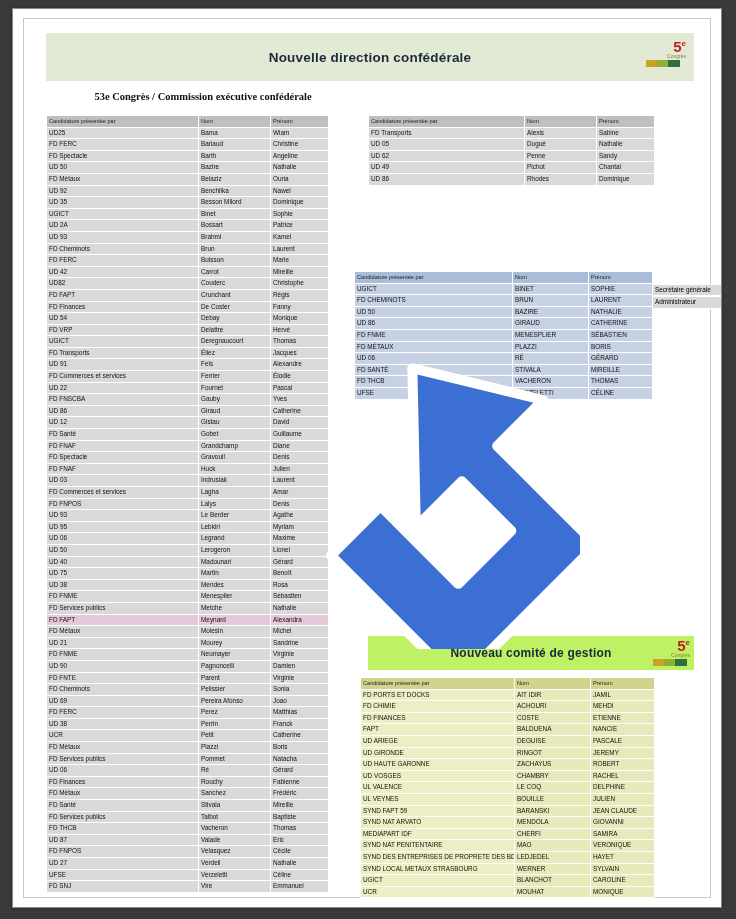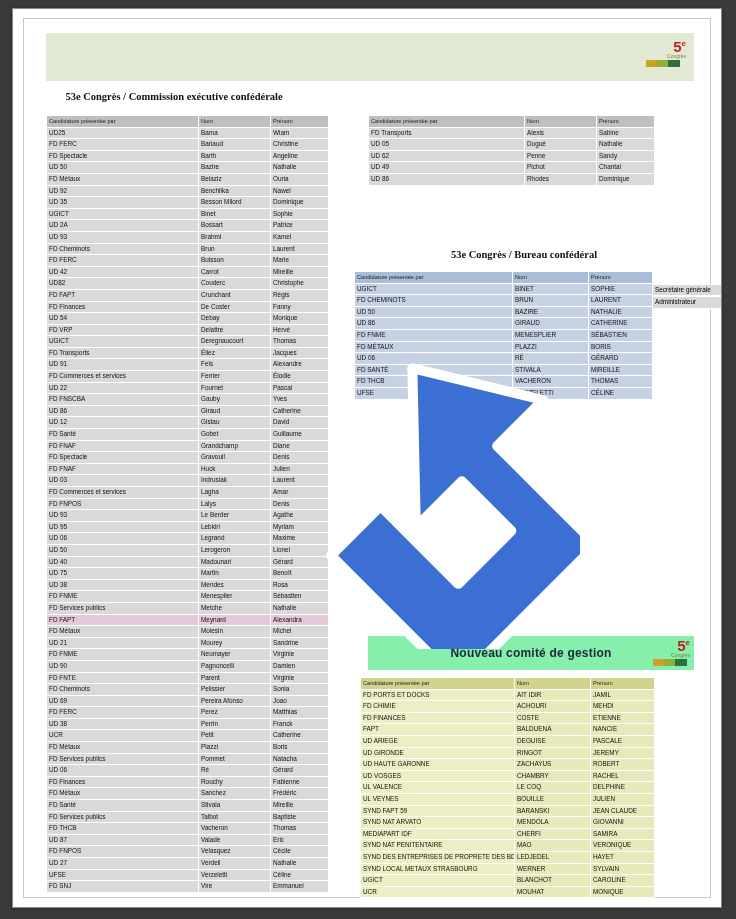--- a/index.html
+++ b/index.html
@@ -123,21 +123,21 @@
     white-space: nowrap;
   }
 
   
   .banner2 {
     position: absolute;
     left: 344px;
     top: 617px;
     width: 326px;
     height: 34px;
-    background: #86efac;
+    background: #bef264;
     display: flex;
     align-items: center;
     justify-content: center;
   }
   .banner2 .banner-title { font-size: 12px; }
   .banner2 .logo { right: 4px; top: 2px; width: 40px; height: 30px; }
 
   
   .cursor {
     position: absolute;
@@ -148,29 +148,29 @@
     pointer-events: none;
   }
 </style>
 </head>
 <body>
 
 <div class="page">
   <div class="inner">
 
     <div class="banner">
+      <div class="banner-title">Nouvelle direction confédérale</div>
       <div class="logo">
         <span class="big"><span>5</span><span class="e">e</span></span>
         <span class="sub">Congrès</span>
         <span class="bar"></span>
       </div>
     </div>
 
-    <div class="sec-title" style="left:0; top:72px; width:300px;">53e Congrès / Commission exécutive confédérale</div>
-    <div class="sec-title" style="left:330px; top:230px; width:340px;">53e Congrès / Bureau confédéral</div>
+    <div class="sec-title" style="left:29px; top:72px; width:300px;">53e Congrès / Commission exécutive confédérale</div>
 
     <table class="t theme-grey" id="tbl-exec" style="left:22px; top:96px; width:282px;">
       <colgroup>
           <col style="width:152px">
           <col style="width:72px">
           <col style="width:58px">
         </colgroup>
       <tbody>
           <tr class="head">
             <td class="hdr c0">Candidature présentée par</td>

